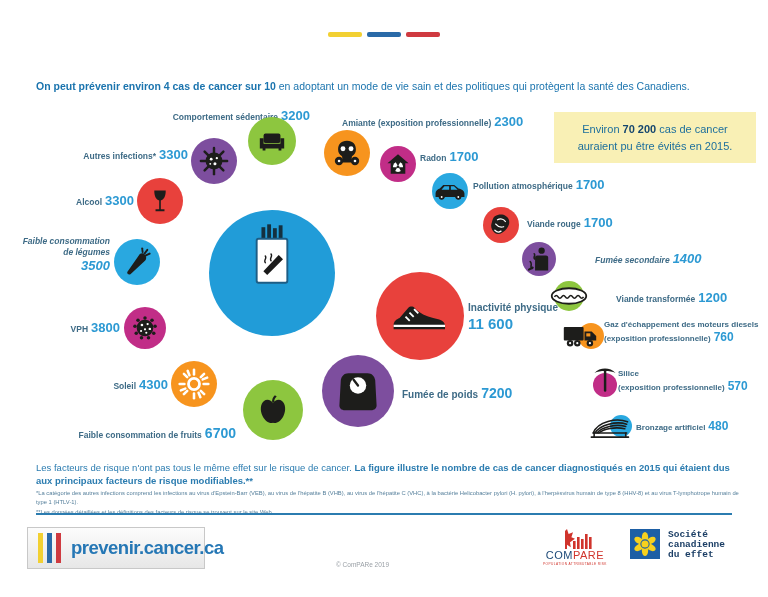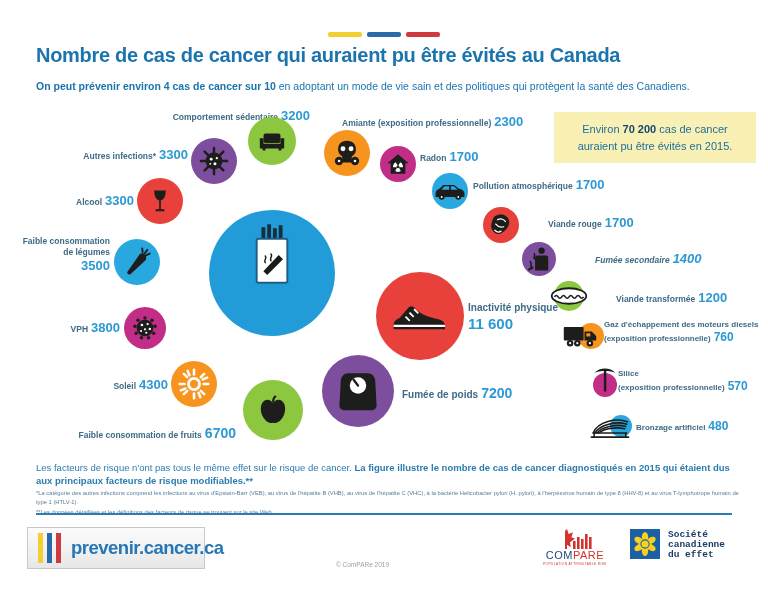--- a/index.html
+++ b/index.html
@@ -21,21 +21,21 @@
 
   
   .circle{position:absolute;border-radius:50%;display:flex;align-items:center;justify-content:center;}
   .c-green{background:#8dc63f;} .c-purple{background:#7d4e9e;} .c-red{background:#e8413c;}
   .c-blue{background:#29a8e0;} .c-magenta{background:#c12d87;} .c-orange{background:#f7941e;}
   .c-center{background:#219cd8;}
 
   
   .fl{position:absolute;white-space:nowrap;color:#3e6b86;font-size:8.5px;font-weight:700;line-height:1.3;}
   .fl .val{font-size:13px;font-weight:700;color:#2c99d3;margin-left:3px;}
-  .fl.wrap{white-space:normal;}
+  .fl.wrap{white-space:normal;font-style:italic;}
 
   
   .center-txt{position:absolute;left:209px;top:210px;width:126px;height:126px;border-radius:50%;
     display:flex;flex-direction:column;align-items:center;justify-content:flex-start;text-align:center;}
   .center-label{color:#fff;font-size:14.5px;font-weight:700;margin-top:75px;}
   .center-value{color:#d9e021;font-size:21px;font-weight:700;line-height:1.05;}
   .center-sub{color:#9acb3c;font-size:11.5px;font-weight:700;}
 
   
   .note{position:absolute;left:36px;top:461px;width:706px;font-size:9.5px;line-height:1.4;color:#2b7cb0;}
@@ -64,21 +64,20 @@
 <body>
 
 <div id="canvas">
 
   <div class="topbars">
     <span class="bar-yellow"></span>
     <span class="bar-blue"></span>
     <span class="bar-red"></span>
   </div>
 
-  <div class="title">Nombre de cas de cancer qui auraient pu être évités au Canada</div>
   <div class="subtitle">
     <b>On peut prévenir environ 4 cas de cancer sur 10</b><span> en adoptant un mode de vie sain et des politiques qui protègent la santé des Canadiens.</span>
   </div>
 
   <div class="hbox">
     <span>Environ </span><b>70 200</b><span> cas de cancer auraient pu être évités en 2015.</span>
   </div>
 
   <div class="circle c-center" style="left:209px;top:210px;width:126px;height:126px;">
     <svg width="46" height="62" viewBox="0 0 48 64" style="margin-bottom:36px">
@@ -252,21 +251,21 @@
       <path d="M3 15c0-3 2-5 5-6l4-4h13l5 4c4 .8 7 3 7 6v4h-3.4a4 4 0 0 1-7.6 0H14a4 4 0 0 1-7.6 0H3z" fill="#1d1d1b"></path>
       <path d="M13.5 6.5h5.5v4h-9z" fill="#29a8e0"></path>
         <path d="M21 6.5h3.7l4.3 4H21z" fill="#29a8e0"></path>
       <circle cx="10.2" cy="19" r="3.2" fill="#1d1d1b"></circle>
         <circle cx="29.8" cy="19" r="3.2" fill="#1d1d1b"></circle>
       <circle cx="10.2" cy="19" r="1.1" fill="#fff"></circle>
         <circle cx="29.8" cy="19" r="1.1" fill="#fff"></circle>
     </svg>
   </div>
 
-  <div class="fl" style="left:548px;top:215px;">
+  <div class="fl" style="left:527px;top:215px;">
     <span>Viande rouge</span><span class="val">1700</span>
   </div>
   <div class="circle c-red" style="left:483px;top:207px;width:36px;height:36px;">
     <svg width="28" height="28" viewBox="0 0 32 32">
       <path d="M9 6c6-4 14-2 16 4 1.5 5-1 9-4 12s-8 6-12 3c-4.5-3.5-5-8-3.5-12C6.5 9.5 7 7.5 9 6z" fill="#1d1d1b"></path>
       <path d="M12 10c3-1.5 7-1 9 2 m-11 3c2.5 3 6 4 9 3 m-10 4c2 2 5 2.5 7 1" stroke="#fff" stroke-width="1.5" fill="none" stroke-linecap="round"></path>
     </svg>
   </div>
 
   <div class="fl" style="left:595px;top:251px;font-style:italic;">

